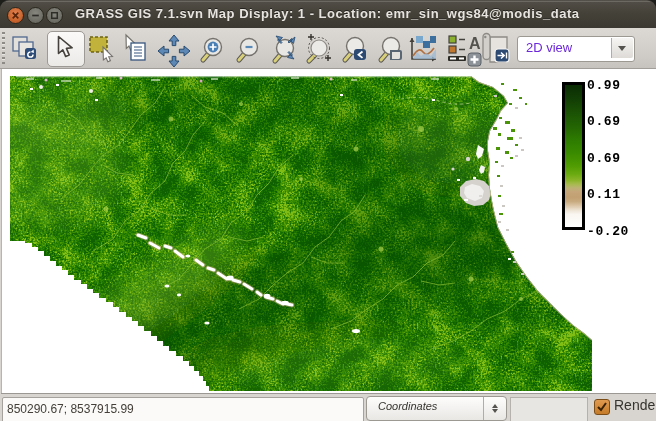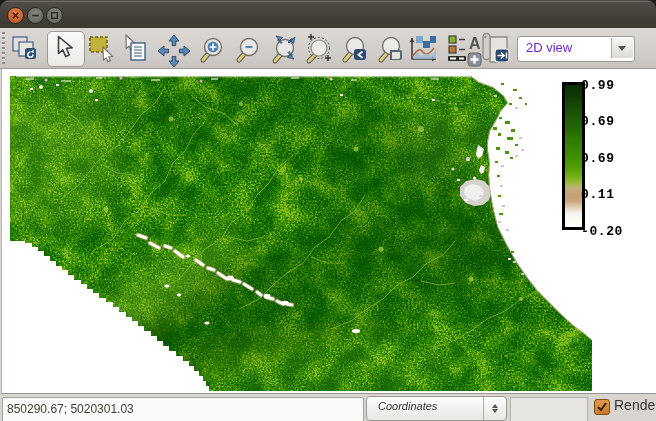--- a/index.html
+++ b/index.html
@@ -37,21 +37,21 @@
   #combo2d .dd:after{content:"";position:absolute;left:6px;top:8px;width:0;height:0;
     border:4px solid transparent;border-top:5px solid #55534e;}
   
   #canvas{position:absolute;left:1px;top:69px;width:654px;height:324px;background:#fff;
     border-left:1px solid #b8b4b0;border-right:1px solid #b8b4b0;box-shadow:0 1px 0 #9b9792;}
   #map{position:absolute;left:0;top:0;}
   
   #legend{position:absolute;left:560px;top:13px;}
   #ramp{position:absolute;left:0;top:0;width:17px;height:142px;border:3px solid #000;
     background:linear-gradient(#0a2b04 0%,#123e05 10%,#1b5304 20%,#246603 30%,#2d7a01 38%,#378700 46%,#429200 52%,#549e04 58%,#6cab12 63%,#8ab428 67%,#a8ba50 70%,#bdb274 72.5%,#c5a67a 75%,#c2a072 79%,#c8aa7f 82%,#dbc5a6 85%,#ece2d2 88%,#f9f6f1 91%,#ffffff 100%);}
-  .llab{position:absolute;left:19px;font-family:"Liberation Mono",monospace;font-weight:bold;
+  .llab{position:absolute;left:25px;font-family:"Liberation Mono",monospace;font-weight:bold;
     font-size:13px;color:#000;letter-spacing:0.6px;}
   
   #statusbar{position:absolute;left:0;top:394px;width:656px;height:27px;background:#d8d4d0;}
   #coordfield{position:absolute;left:2px;top:3px;width:360px;height:24px;background:#fbfaf9;
     border:1px solid #a5a19c;border-radius:2px;}
   #coordfield span{position:absolute;left:4px;top:4px;font-size:12px;color:#444039;}
   #combocoord{position:absolute;left:366px;top:2px;width:139px;height:23px;
     background:linear-gradient(#fdfdfc,#e9e7e4);border:1px solid #9c9892;border-radius:4px;}
   #combocoord span{position:absolute;left:11px;top:3px;font-size:11px;color:#36342f;font-style:italic;}
   #combocoord .spin{position:absolute;right:0px;top:0px;width:22px;height:23px;border-left:1px solid #b0aca7;}
@@ -77,20 +77,21 @@
   <div class="wbtn" id="btn-min">
       <svg width="15" height="15">
         <path d="M4.2 7.5h6.6" stroke="#2e2d28" stroke-width="1.7"></path>
       </svg>
     </div>
   <div class="wbtn" id="btn-max">
       <svg width="15" height="15">
         <rect x="4.7" y="4.7" width="5.6" height="5.6" fill="none" stroke="#2e2d28" stroke-width="1.5"></rect>
       </svg>
     </div>
+  <div id="title-text">GRASS GIS 7.1.svn Map Display: 1 - Location: emr_sin_wgs84@modis_data</div>
 </div>
 
 <div id="toolbar">
   <div id="grip"></div>
   <div id="pressed-btn"></div>
   <svg id="tb-icons" width="656" height="40">
 
     <g>
       <rect x="13" y="9" width="14" height="14" fill="#e3e0dc" stroke="#50688e" stroke-width="1.3"></rect>
       <rect x="19" y="14" width="14" height="14" fill="#e8e5e1" stroke="#50688e" stroke-width="1.3"></rect>
@@ -410,21 +411,21 @@
     <div class="llab" style="top:-4px;">0.99</div>
     <div class="llab" style="top:32px;">0.69</div>
     <div class="llab" style="top:69px;">0.69</div>
     <div class="llab" style="top:105px;">0.11</div>
     <div class="llab" style="top:142px;">-0.20</div>
   </div>
 </div>
 
 <div id="statusbar">
   <div id="coordfield">
-      <span>850290.67; 5020301.03</span>
+      <span>850290.67; 8537915.99</span>
     </div>
   <div id="combocoord">
       <span>Coordinates</span>
       <div class="spin"></div>
       <div class="up"></div>
       <div class="dn"></div>
     </div>
   <div id="panel2"></div>
   <div id="renderbox"><svg width="14" height="14">
         <path d="M3 7l3 3 5-7" fill="none" stroke="#3a2208" stroke-width="2"></path>

